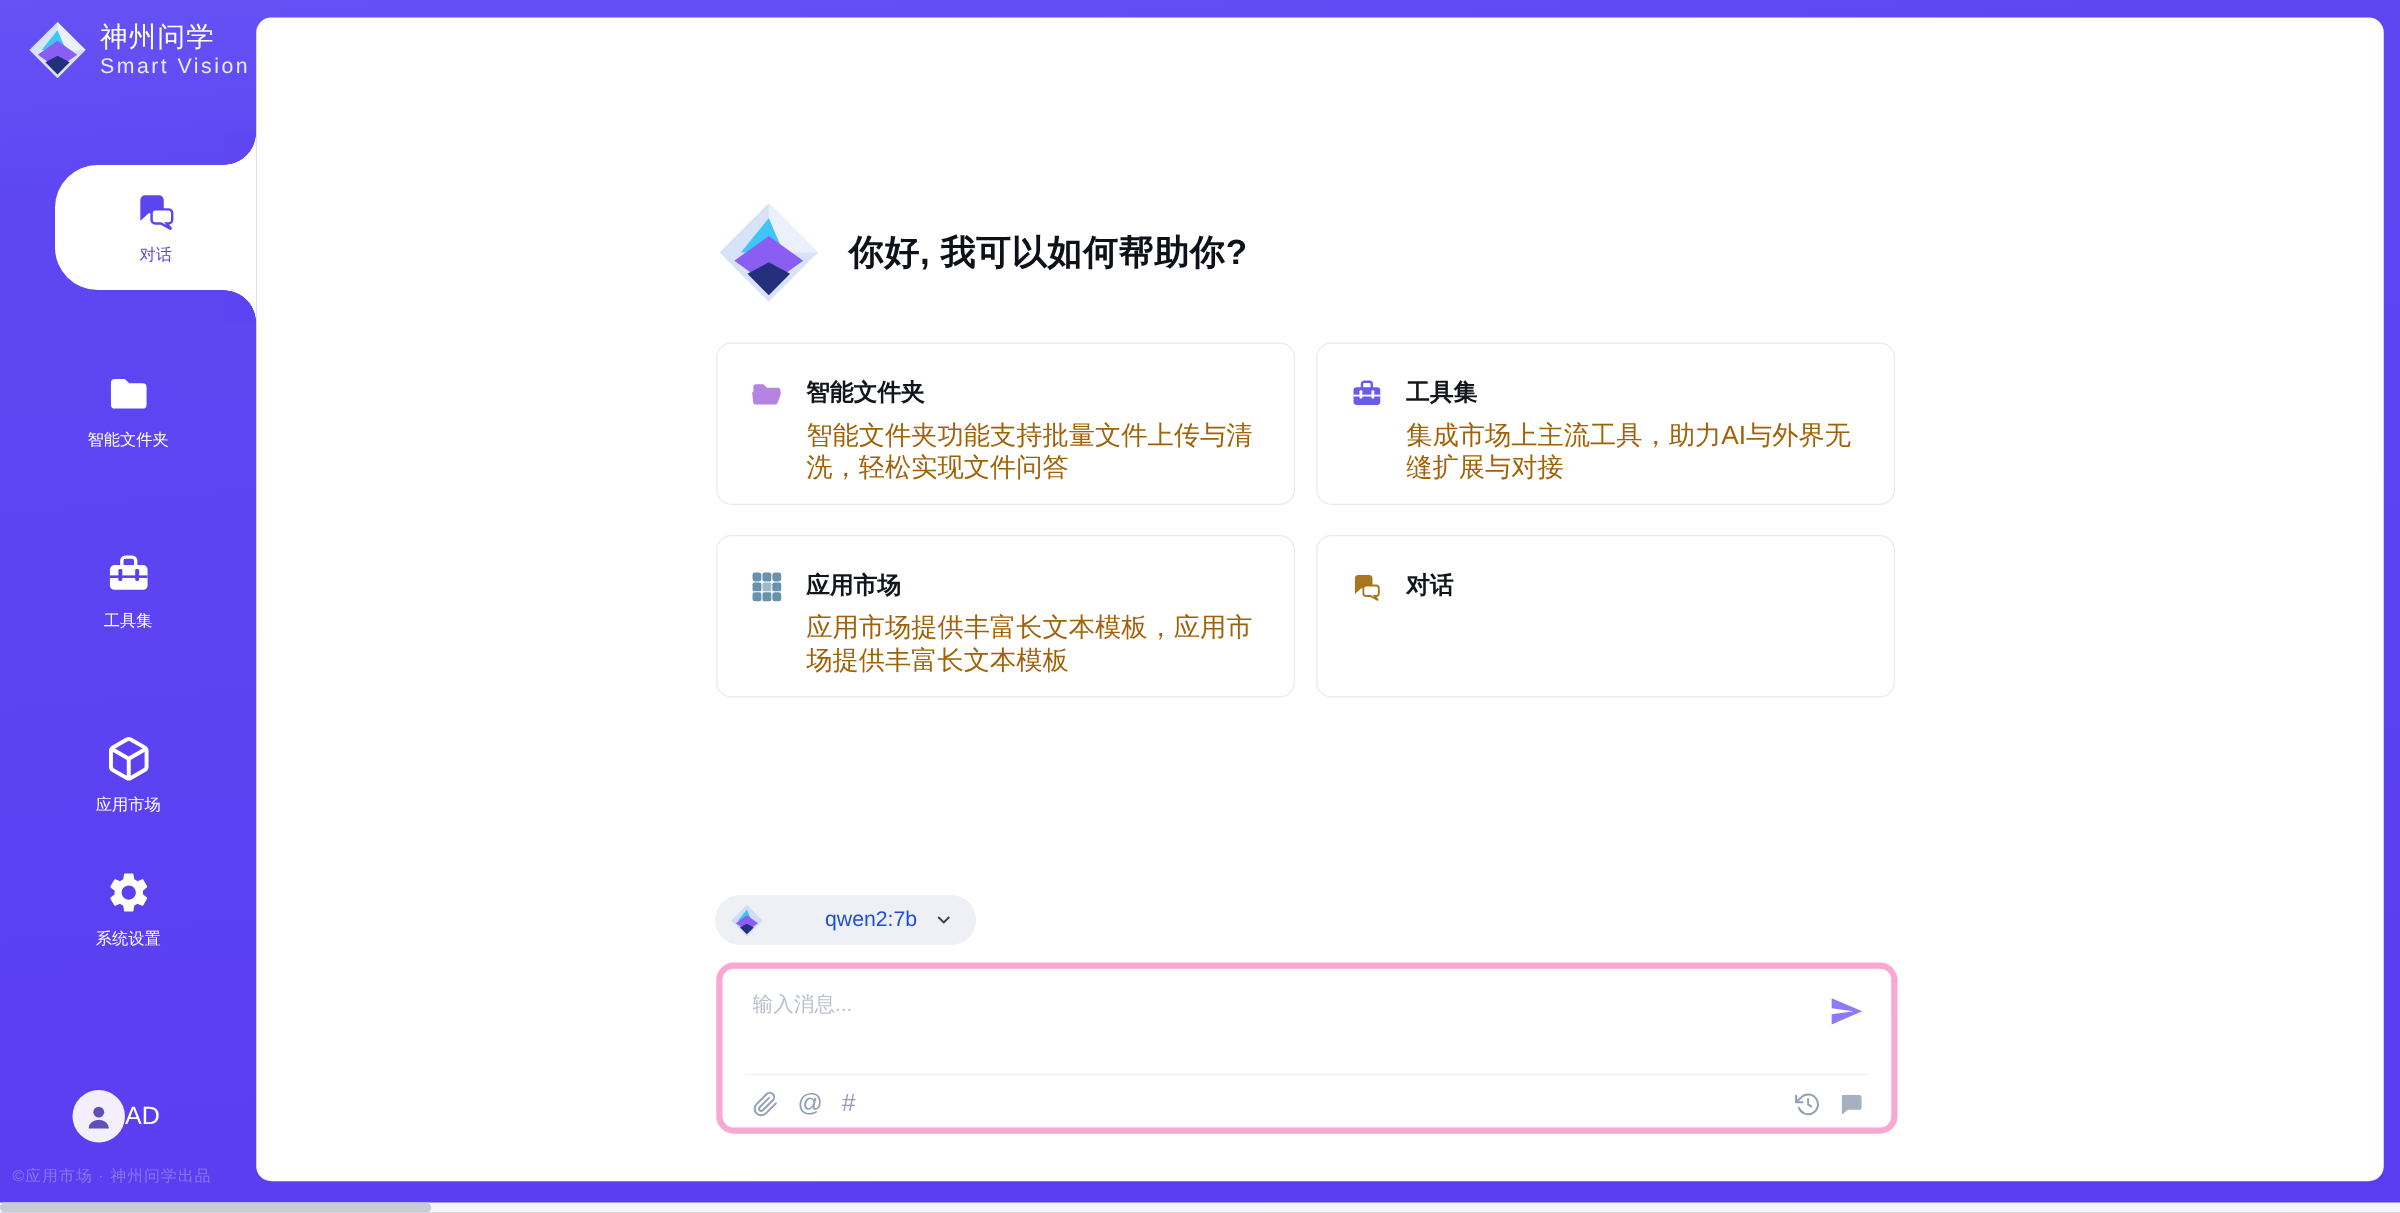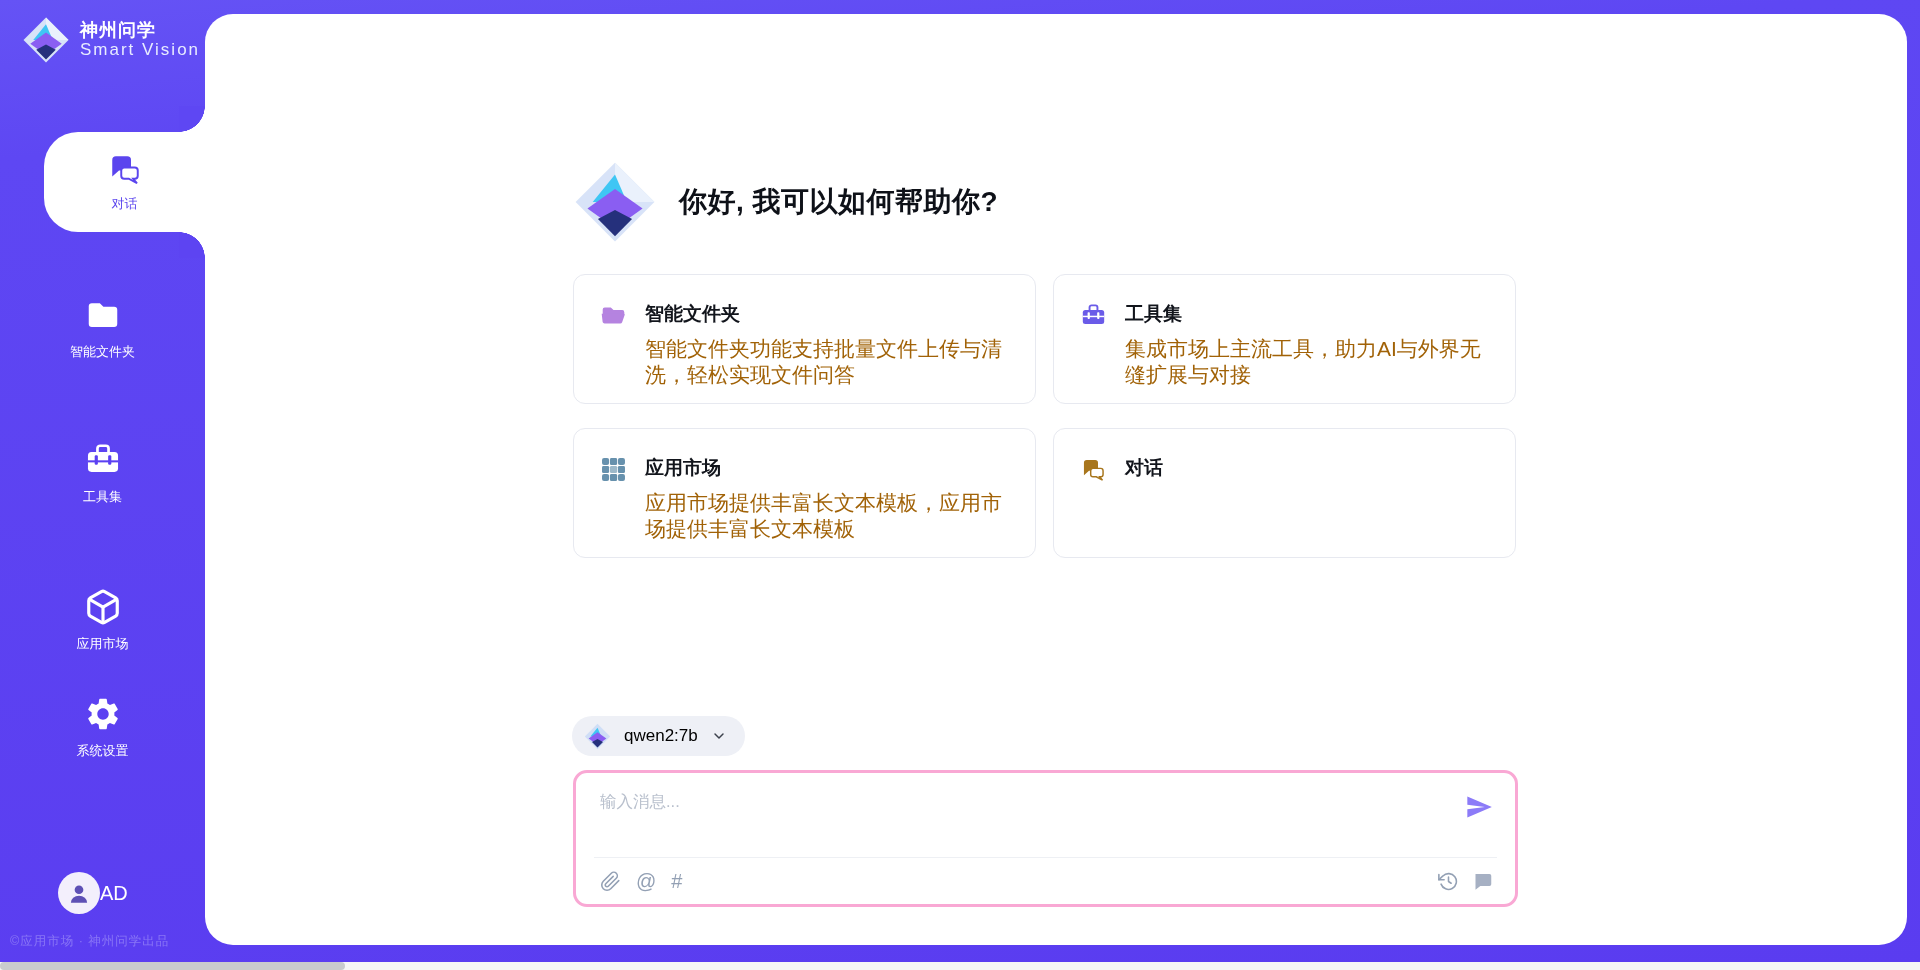--- a/index.html
+++ b/index.html
@@ -4,21 +4,21 @@
 <style>
   * { margin:0; padding:0; box-sizing:border-box; }
   html,body { width:1920px; height:970px; font-family:"Liberation Sans", sans-serif; }
   .stage { position:relative; width:1920px; height:970px; overflow:hidden;
            background:linear-gradient(175deg,#6553f5 0%, #5e47f3 14%, #5a3cf0 100%); }
 
   
   .sidebar { position:absolute; left:0; top:0; width:205px; height:970px; }
   .logo-row { position:absolute; left:22px; top:16px; display:flex; align-items:center; gap:10px; }
   .logo-row svg { width:48px; height:48px; }
-  .logo-title { color:#fff; font-size:18px; font-weight:700; letter-spacing:1px; line-height:1.15; }
+  .logo-title { color:#fff; font-size:22px; font-weight:400; letter-spacing:1px; line-height:1.15; }
   .logo-sub { color:#e8ecff; font-size:17px; letter-spacing:2px; font-weight:500; }
 
   .nav-item { position:absolute; left:0; width:205px; display:flex; flex-direction:column;
               align-items:center; gap:9px; cursor:pointer; }
   .nav-item .nav-label { color:#ffffff; font-size:13px; }
   .nav-item svg { width:38px; height:38px; }
 
   .nav-active { position:absolute; left:44px; right:0; top:132px; height:100px; background:#fff;
                 border-radius:34px 0 0 34px; display:flex; flex-direction:column; align-items:center;
                 justify-content:center; gap:8px; cursor:pointer; }
@@ -29,43 +29,43 @@
   .corner.bottom { bottom:-26px; background:radial-gradient(circle at 0 100%, #5d44f2 25.6px, #ffffff 26px); }
 
   .user-row { position:absolute; left:58px; top:872px; display:flex; align-items:center; cursor:pointer; }
   .avatar { width:42px; height:42px; border-radius:50%; background:#f3effc; display:flex;
             align-items:center; justify-content:center; overflow:hidden; }
   .avatar svg { width:26px; height:26px; }
   .user-name { color:#fff; font-size:20px; }
   .copyright { position:absolute; left:10px; top:933px; font-size:12.5px; color:rgba(210,205,255,0.38); letter-spacing:1px; }
 
   
-  .panel { position:absolute; left:205px; top:14px; right:13px; bottom:25px; background:#ffffff; border-radius:28px; }
+  .panel { position:absolute; left:205px; top:14px; right:13px; bottom:25px; background:#ffffff; border-radius:12px; }
 
   .hero { position:absolute; left:368px; top:146px; display:flex; align-items:center; gap:22px; }
   .hero svg { width:84px; height:84px; }
   .hero-text { font-size:28px; font-weight:700; color:#0e1118; letter-spacing:0.5px; }
 
   .cards { position:absolute; left:368px; top:260px; display:grid;
            grid-template-columns:463px 463px; grid-auto-rows:130px; column-gap:17px; row-gap:24px; }
   .card { background:#fff; border:1px solid #e7e9f0; border-radius:12px; padding:26px 24px 0 26px;
           display:flex; align-items:flex-start; gap:18px; cursor:pointer; }
   .card-icon { width:27px; height:27px; flex:0 0 27px; margin-top:1px; }
   .card-icon svg { width:27px; height:27px; }
   .card-title { font-size:19px; font-weight:700; color:#12151c; margin-bottom:9px; }
   .card-desc { font-size:21px; color:#a16207; line-height:26px; }
 
   .model-pill { position:absolute; left:367px; top:702px; height:40px; padding:0 18px 0 12px;
                 background:#eef0f6; border-radius:20px; display:flex; align-items:center; gap:13px; cursor:pointer; }
   .model-pill svg.mlogo { width:27px; height:27px; }
-  .model-name { font-size:17px; color:#000000; }
+  .model-name { font-size:17px; color:#1d4ed8;margin-left:36px; }
   .model-pill svg.chev { width:16px; height:16px; stroke:#3c414c; stroke-width:2.2; fill:none; }
 
   .composer { position:absolute; left:368px; top:756px; width:945px; height:137px;
-              border:3px solid #f9a8d4; border-radius:14px; background:#fff; }
+              border:5px solid #f9a8d4; border-radius:14px; background:#fff; }
   .composer textarea { position:absolute; left:24px; top:18px; width:820px; height:52px; border:none;
               outline:none; resize:none; font-family:"Liberation Sans",sans-serif; font-size:16.5px; color:#2b3140; background:transparent; }
   .composer textarea::placeholder { color:#b9c0cd; }
   .send-btn { position:absolute; right:22px; top:20px; width:28px; height:28px; cursor:pointer; }
   .send-btn svg { width:28px; height:28px; fill:#8c7bf8; }
   .composer-divider { position:absolute; left:18px; right:18px; top:84px; height:1px; background:#eef0f4; }
   .composer-tools { position:absolute; left:24px; top:98px; display:flex; align-items:center; gap:15px; }
   .tool-ic { width:21px; height:21px; cursor:pointer; display:flex; align-items:center; justify-content:center; }
   .tool-ic svg { width:21px; height:21px; stroke:#93a0b4; stroke-width:1.8; fill:none;
                  stroke-linecap:round; stroke-linejoin:round; }

